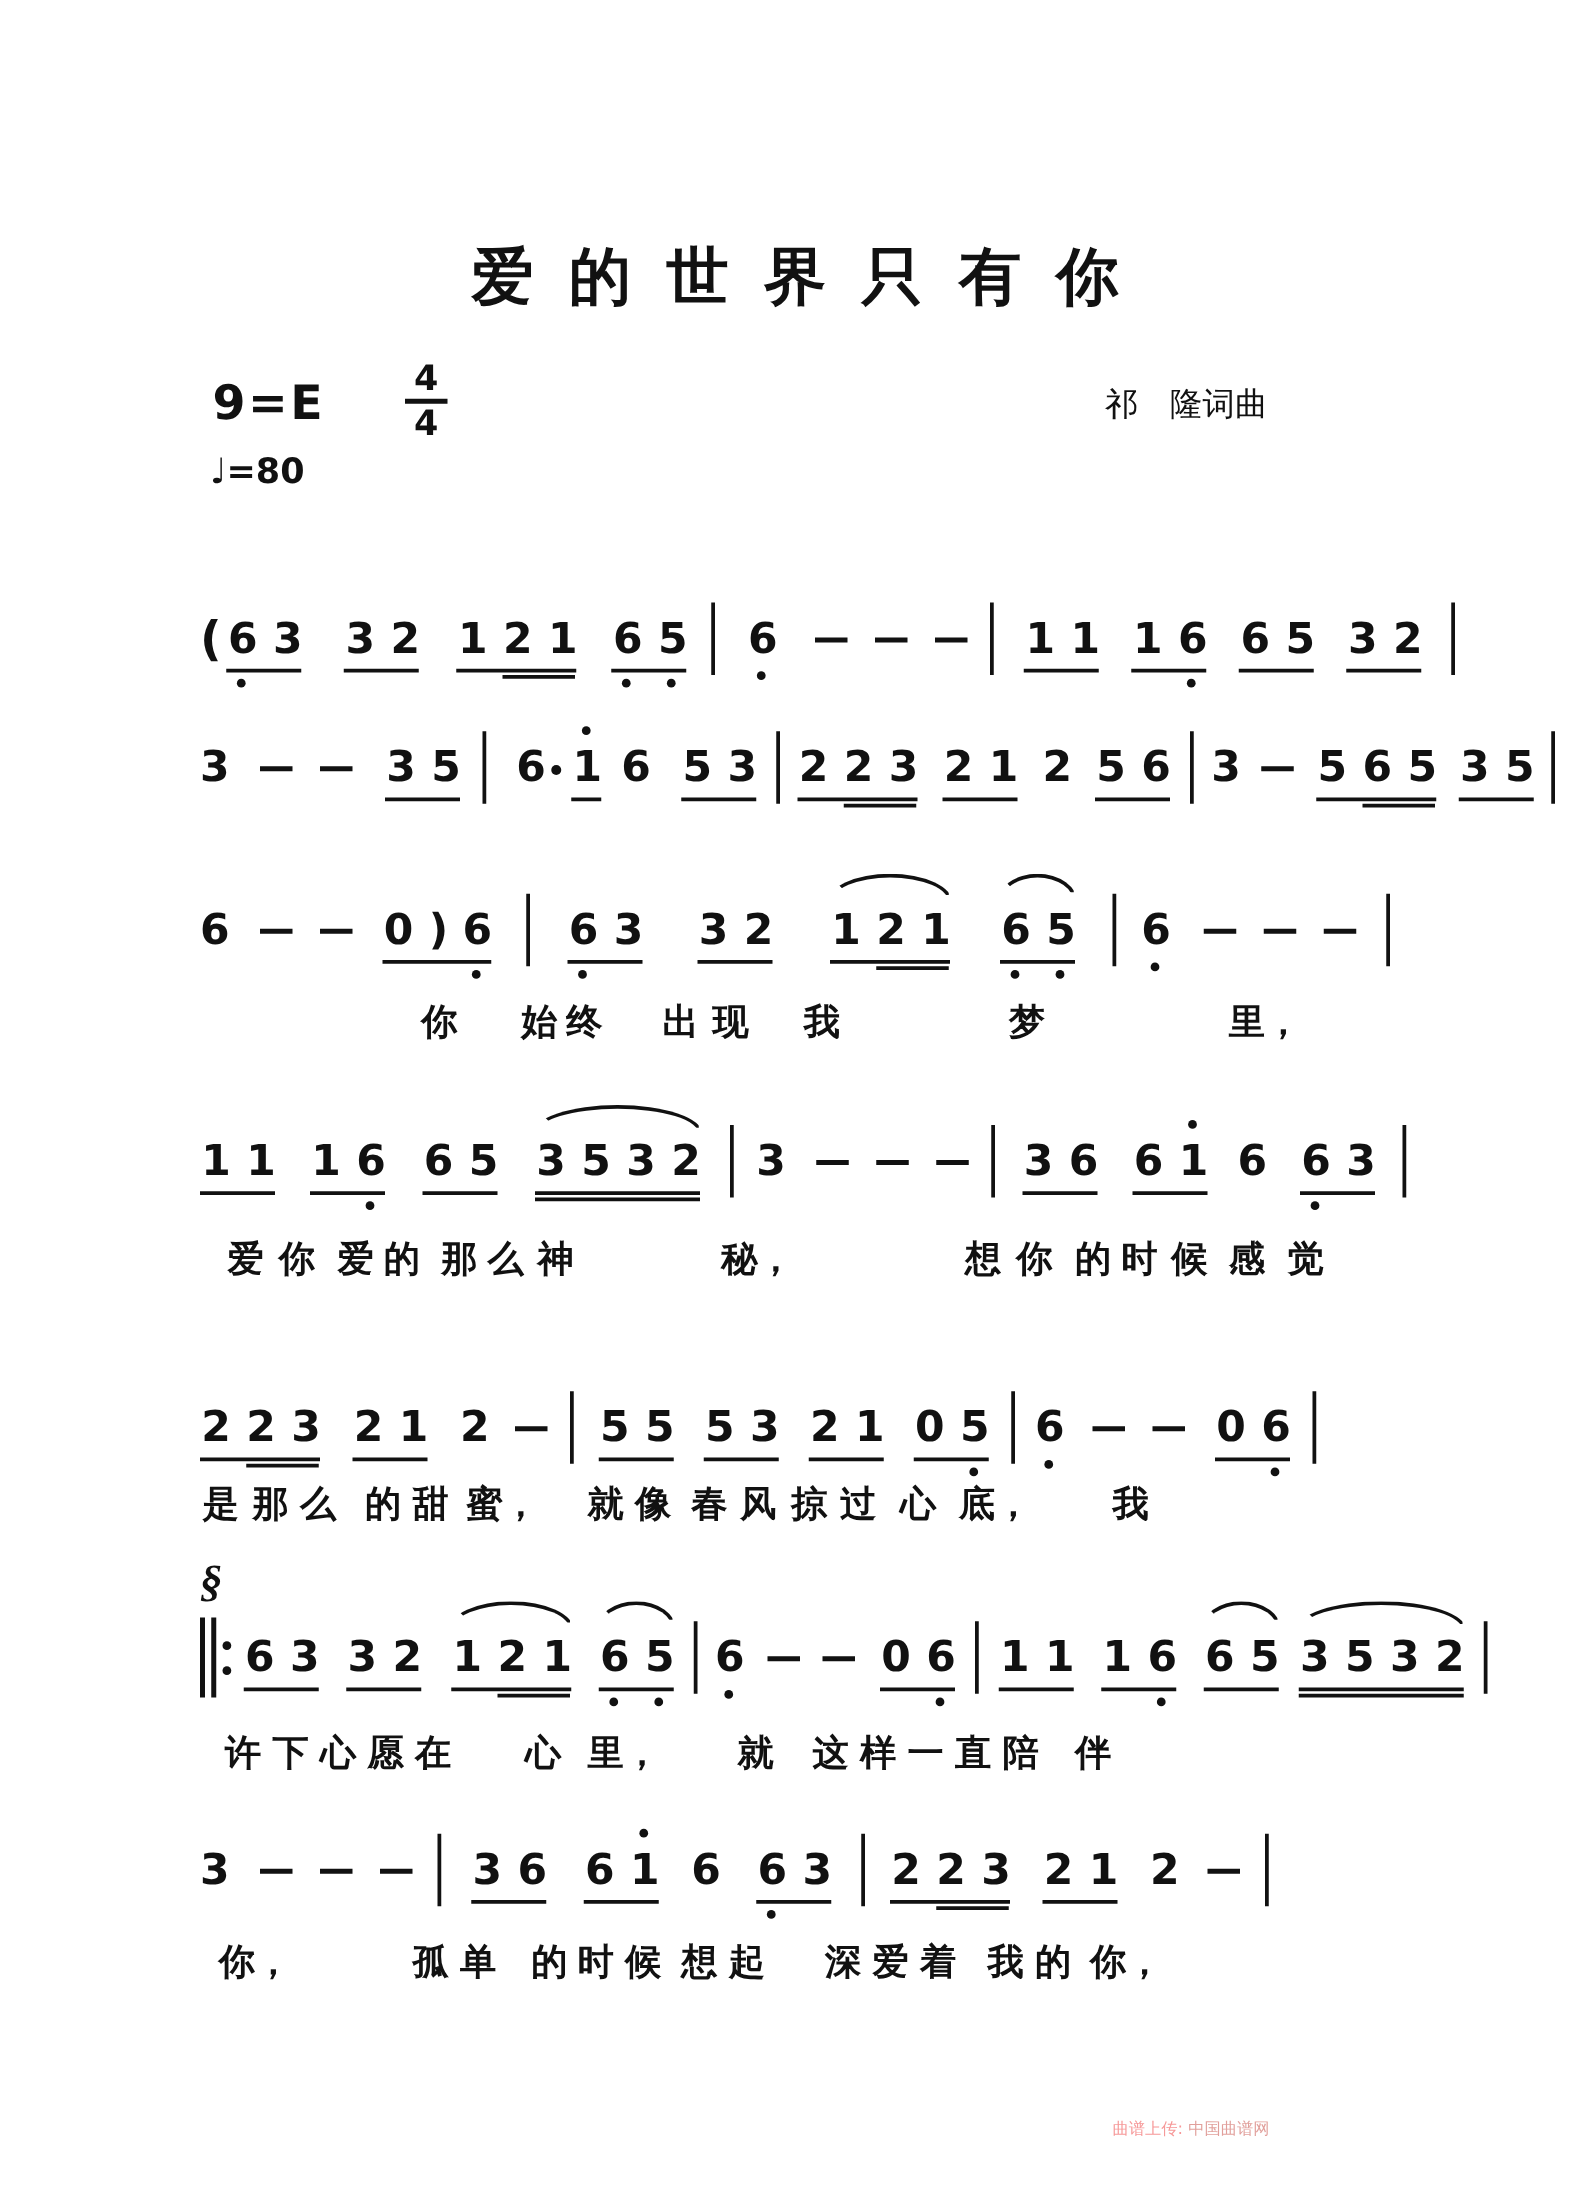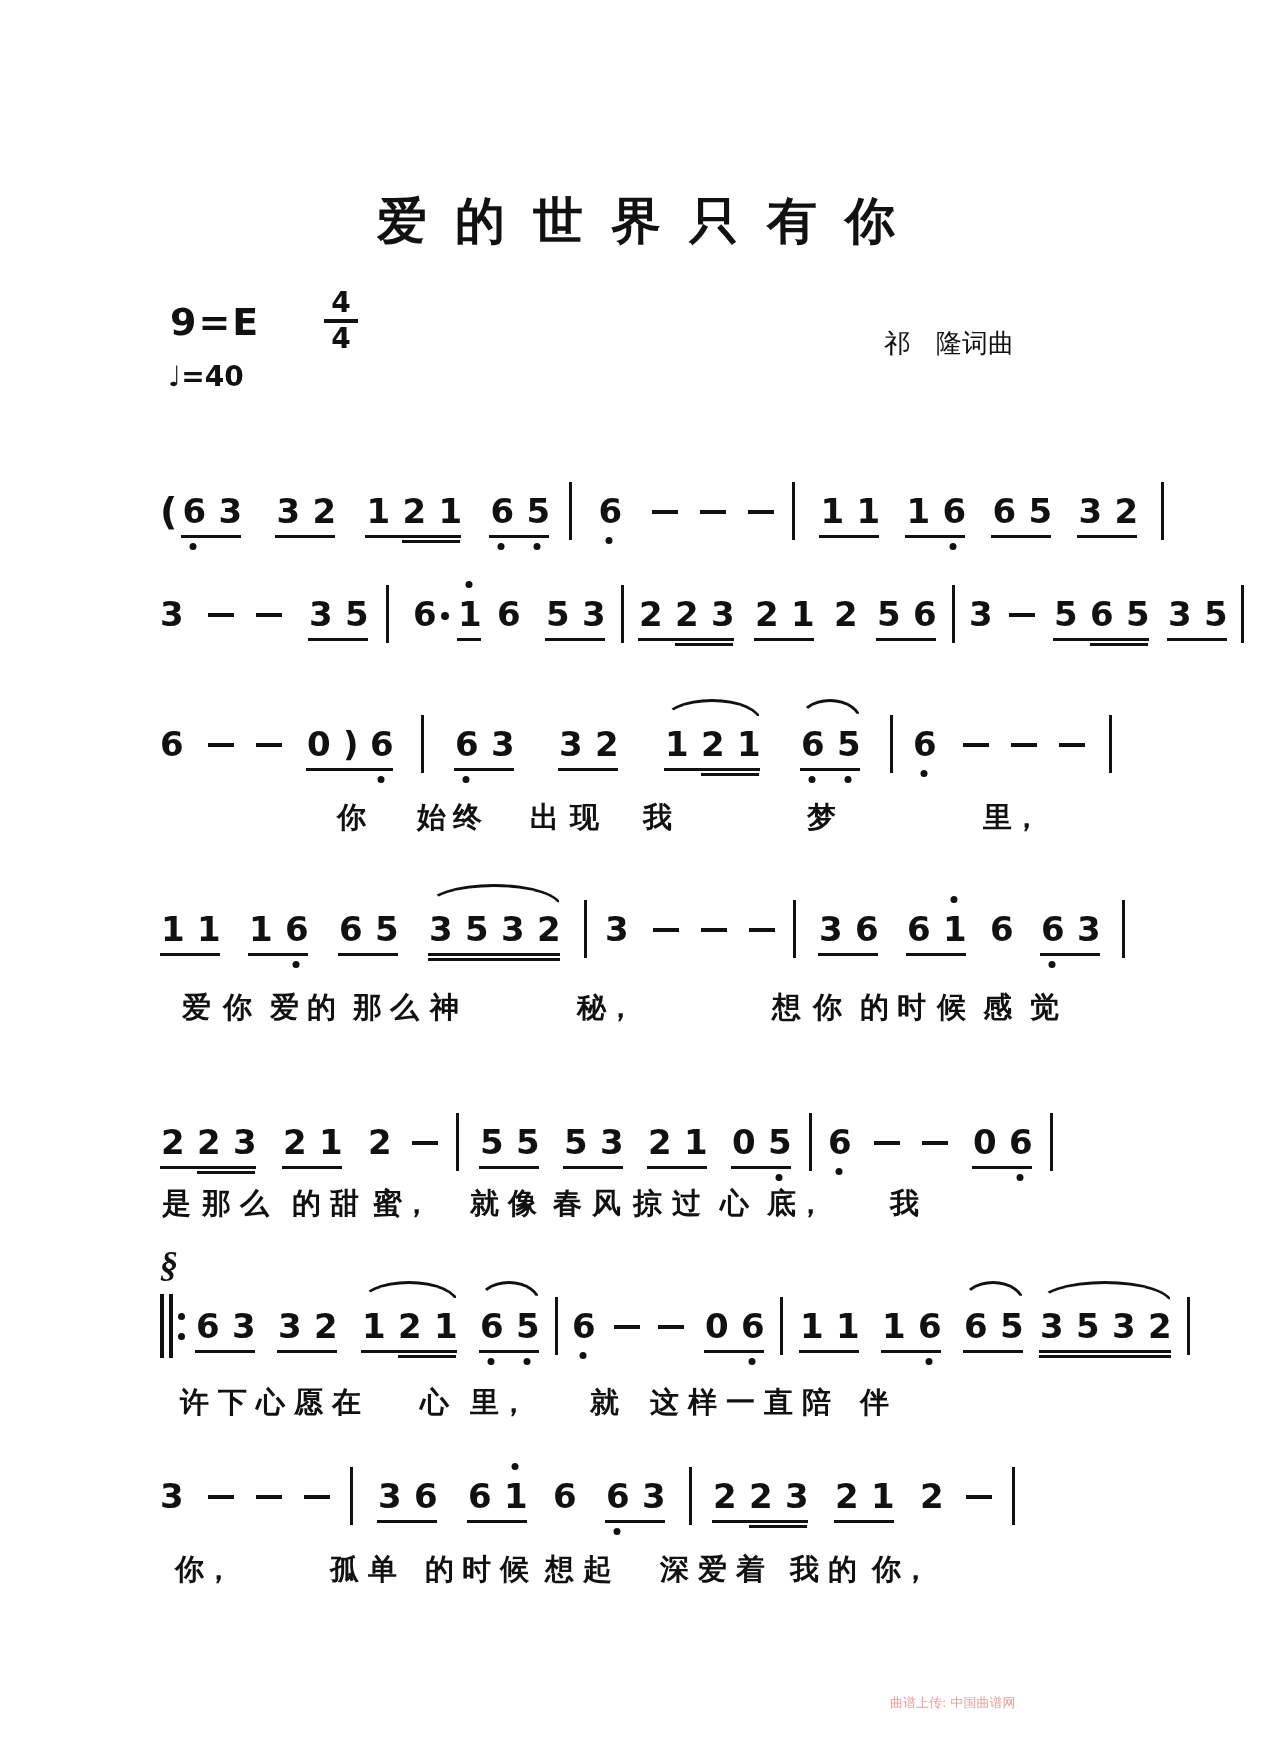--- a/index.html
+++ b/index.html
@@ -10,21 +10,21 @@
   
   .title{position:absolute;left:0;top:188px;width:100%;text-align:center;
          font-family:"Liberation Serif","DejaVu Serif",serif;
          font-weight:700;font-size:50px;letter-spacing:28px;text-indent:28px;}
   .keysig{position:absolute;left:170px;top:300px;font-weight:700;font-size:38px;
           font-family:"DejaVu Sans",sans-serif;letter-spacing:2px;}
   .meter{position:absolute;left:322px;top:288px;width:38px;text-align:center;
          font-weight:700;font-size:28px;line-height:30px;}
   .meter .bar-mid{height:4px;background:#111;margin:1px 2px;}
   .tempo{position:absolute;left:168px;top:360px;font-weight:700;font-size:28px;}
-  .credit{position:absolute;left:884px;top:326px;font-size:26px;
+  .credit{position:absolute;left:884px;top:306px;font-size:26px;
           font-family:Liberation Serif, serif;text-align:right;}
   .segno{position:absolute;left:160px;top:1244px;font-size:36px;font-weight:700;
          font-family:"Liberation Serif","DejaVu Serif",serif;font-style:italic;}
 
   
   .mline{position:absolute;display:flex;align-items:center;height:48px;
          font-weight:700;font-size:34px;}
   .mline>*{margin-left:24px;}
   .note{position:relative;display:inline-block;width:22px;height:42px;line-height:42px;text-align:center;}
   .note.narrow{width:13px;}
@@ -64,21 +64,21 @@
   <div class="title">爱的世界只有你</div>
 
   <div class="keysig">9=E</div>
 
   <div class="meter">
     <div>4</div>
     <div class="bar-mid"></div>
     <div>4</div>
   </div>
 
-  <div class="tempo">♩=40</div>
+  <div class="tempo">♩=80</div>
 
   <div class="credit">祁　隆词曲</div>
 
   <div class="segno">§</div>
 
   <div>
       <div class="mline" style="top: 487px; left: 160px;">
         <div class="paren" style="margin-left: 0px;">(</div>
         <div class="g" style="margin-left: 4px;">
           <div class="note">6<div class="dotb" style="bottom: -18px;"></div></div>

